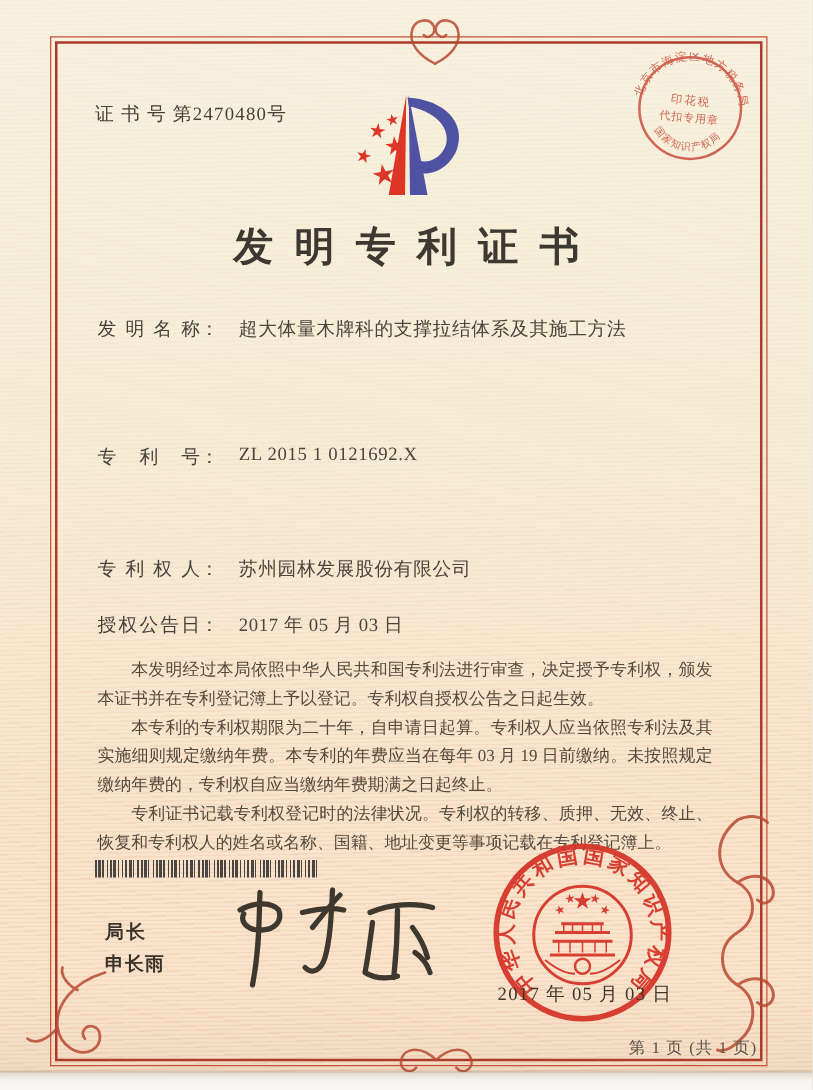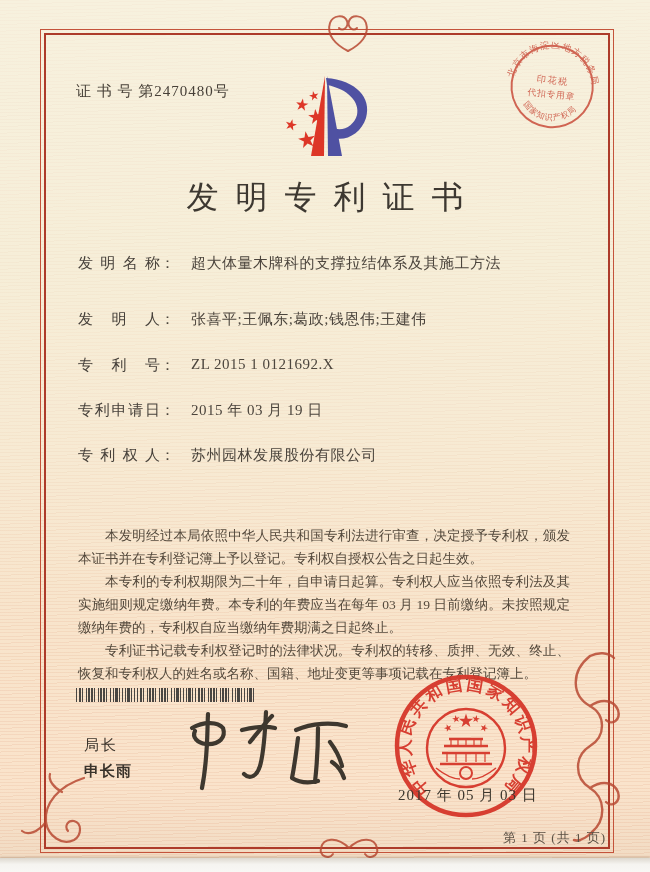--- a/index.html
+++ b/index.html
@@ -11,31 +11,31 @@
   .texture{
     position:absolute;inset:0;pointer-events:none;
     background:repeating-linear-gradient(179deg,rgba(214,122,82,0.12) 0px,rgba(214,122,82,0.12) 1px,rgba(255,255,255,0) 1px,rgba(255,255,255,0) 3.4px);
     -webkit-mask-image:linear-gradient(180deg,rgba(0,0,0,0.25) 0%,rgba(0,0,0,0.35) 45%,rgba(0,0,0,0.95) 78%,rgba(0,0,0,1) 100%);
             mask-image:linear-gradient(180deg,rgba(0,0,0,0.25) 0%,rgba(0,0,0,0.35) 45%,rgba(0,0,0,0.95) 78%,rgba(0,0,0,1) 100%);
   }
   .frame{position:absolute;left:44px;top:33px;width:562px;height:812px;border:2px solid #ad3b2a;}
   .frame::before{content:'';position:absolute;inset:-6px;border:1.5px solid #c4533b;}
   .cert-no{position:absolute;left:76px;top:82px;font-size:15px;letter-spacing:1px;color:#474038;}
   .title{position:absolute;left:44px;top:176px;width:562px;text-align:center;
-         font-size:32px;font-weight:400;color:#3d3831;letter-spacing:17px;padding-left:17px;box-sizing:border-box;}
+         font-size:32px;font-weight:700;color:#3d3831;letter-spacing:17px;padding-left:17px;box-sizing:border-box;}
   .field-row{position:absolute;left:78px;width:480px;font-size:15px;color:#4a443c;white-space:nowrap;}
   .field-label{display:inline-block;width:82px;text-align:justify;text-align-last:justify;color:#46403a;vertical-align:top;font-family:Liberation Serif, serif;}
   .field-colon{display:inline-block;vertical-align:top;}
   .field-value{display:inline-block;margin-left:16px;color:#4c453d;vertical-align:top;letter-spacing:0.5px;}
   .body-text{position:absolute;left:78px;top:524px;width:492px;font-size:13.5px;line-height:23px;
              color:#54493c;text-align:justify;}
   .body-text p{margin:0;text-indent:2em;}
   .barcode{position:absolute;left:76px;top:688px;width:180px;height:14px;opacity:.85;
     background:repeating-linear-gradient(90deg,#2b2b2b 0px,#2b2b2b 1.5px,transparent 1.5px,transparent 2.6px,#2b2b2b 2.6px,#2b2b2b 5px,transparent 5px,transparent 6px,#2b2b2b 6px,#2b2b2b 7px,transparent 7px,transparent 9.6px,#2b2b2b 9.6px,#2b2b2b 10.6px,transparent 10.6px,transparent 12.2px);}
-  .director-label{position:absolute;left:84px;top:736px;font-size:15px;font-weight:400;color:#3a332b;letter-spacing:2px;}
+  .director-label{position:absolute;left:84px;top:736px;font-size:15px;font-weight:700;color:#3a332b;letter-spacing:2px;}
   .director-name{position:absolute;left:84px;top:762px;font-size:15px;font-weight:700;color:#3a332b;letter-spacing:1px;}
   .signature{position:absolute;left:178px;top:700px;}
   .tax-stamp{position:absolute;left:504px;top:42px;transform:rotate(6deg);opacity:.92;}
   .issuing-seal{position:absolute;left:392px;top:672px;opacity:.95;}
   .seal-date{position:absolute;left:398px;top:786px;font-size:15px;letter-spacing:1px;color:#3c362d;z-index:5;}
   .footer-page{position:absolute;left:44px;top:829px;width:562px;text-align:right;font-size:13px;color:#5b5044;letter-spacing:1px;}
   .flourish{position:absolute;pointer-events:none;}
   .fl-top-center{left:322px;top:11px;}
   .fl-bottom-left{left:16px;top:770px;}
   .fl-bottom-center{left:316px;top:834px;}
@@ -113,31 +113,28 @@
       <text x="60" y="54" text-anchor="middle" font-size="12" letter-spacing="2" stroke="none">印花税</text>
       <text x="60" y="72" text-anchor="middle" font-size="11.5" letter-spacing="1" stroke="none">代扣专用章</text>
     </g>
   </svg>
 
   <div class="title">发明专利证书</div>
 
   <div class="field-row" style="top:254px">
     <span class="field-label">发明名称</span><span class="field-colon">：</span><span class="field-value">超大体量木牌科的支撑拉结体系及其施工方法</span>
   </div>
-  <div class="field-row" style="top:310px">
-    <span class="field-label">发明人</span><span class="field-colon">：</span><span class="field-value">张喜平;王佩东;葛政;钱恩伟;王建伟</span>
-  </div>
   <div class="field-row" style="top:356px">
     <span class="field-label">专利号</span><span class="field-colon">：</span><span class="field-value">ZL 2015 1 0121692.X</span>
   </div>
-  <div class="field-row" style="top:401px">
-    <span class="field-label">专利申请日</span><span class="field-colon">：</span><span class="field-value">2015 年 03 月 19 日</span>
-  </div>
   <div class="field-row" style="top:446px">
     <span class="field-label">专利权人</span><span class="field-colon">：</span><span class="field-value">苏州园林发展股份有限公司</span>
+  </div>
+  <div class="field-row" style="top:491px">
+    <span class="field-label">授权公告日</span><span class="field-colon">：</span><span class="field-value">2017 年 05 月 03 日</span>
   </div>
 
   <div class="body-text">
     <p>本发明经过本局依照中华人民共和国专利法进行审查，决定授予专利权，颁发本证书并在专利登记簿上予以登记。专利权自授权公告之日起生效。</p>
     <p>本专利的专利权期限为二十年，自申请日起算。专利权人应当依照专利法及其实施细则规定缴纳年费。本专利的年费应当在每年 03 月 19 日前缴纳。未按照规定缴纳年费的，专利权自应当缴纳年费期满之日起终止。</p>
     <p>专利证书记载专利权登记时的法律状况。专利权的转移、质押、无效、终止、恢复和专利权人的姓名或名称、国籍、地址变更等事项记载在专利登记簿上。</p>
   </div>
 
   <div class="barcode"></div>
 

